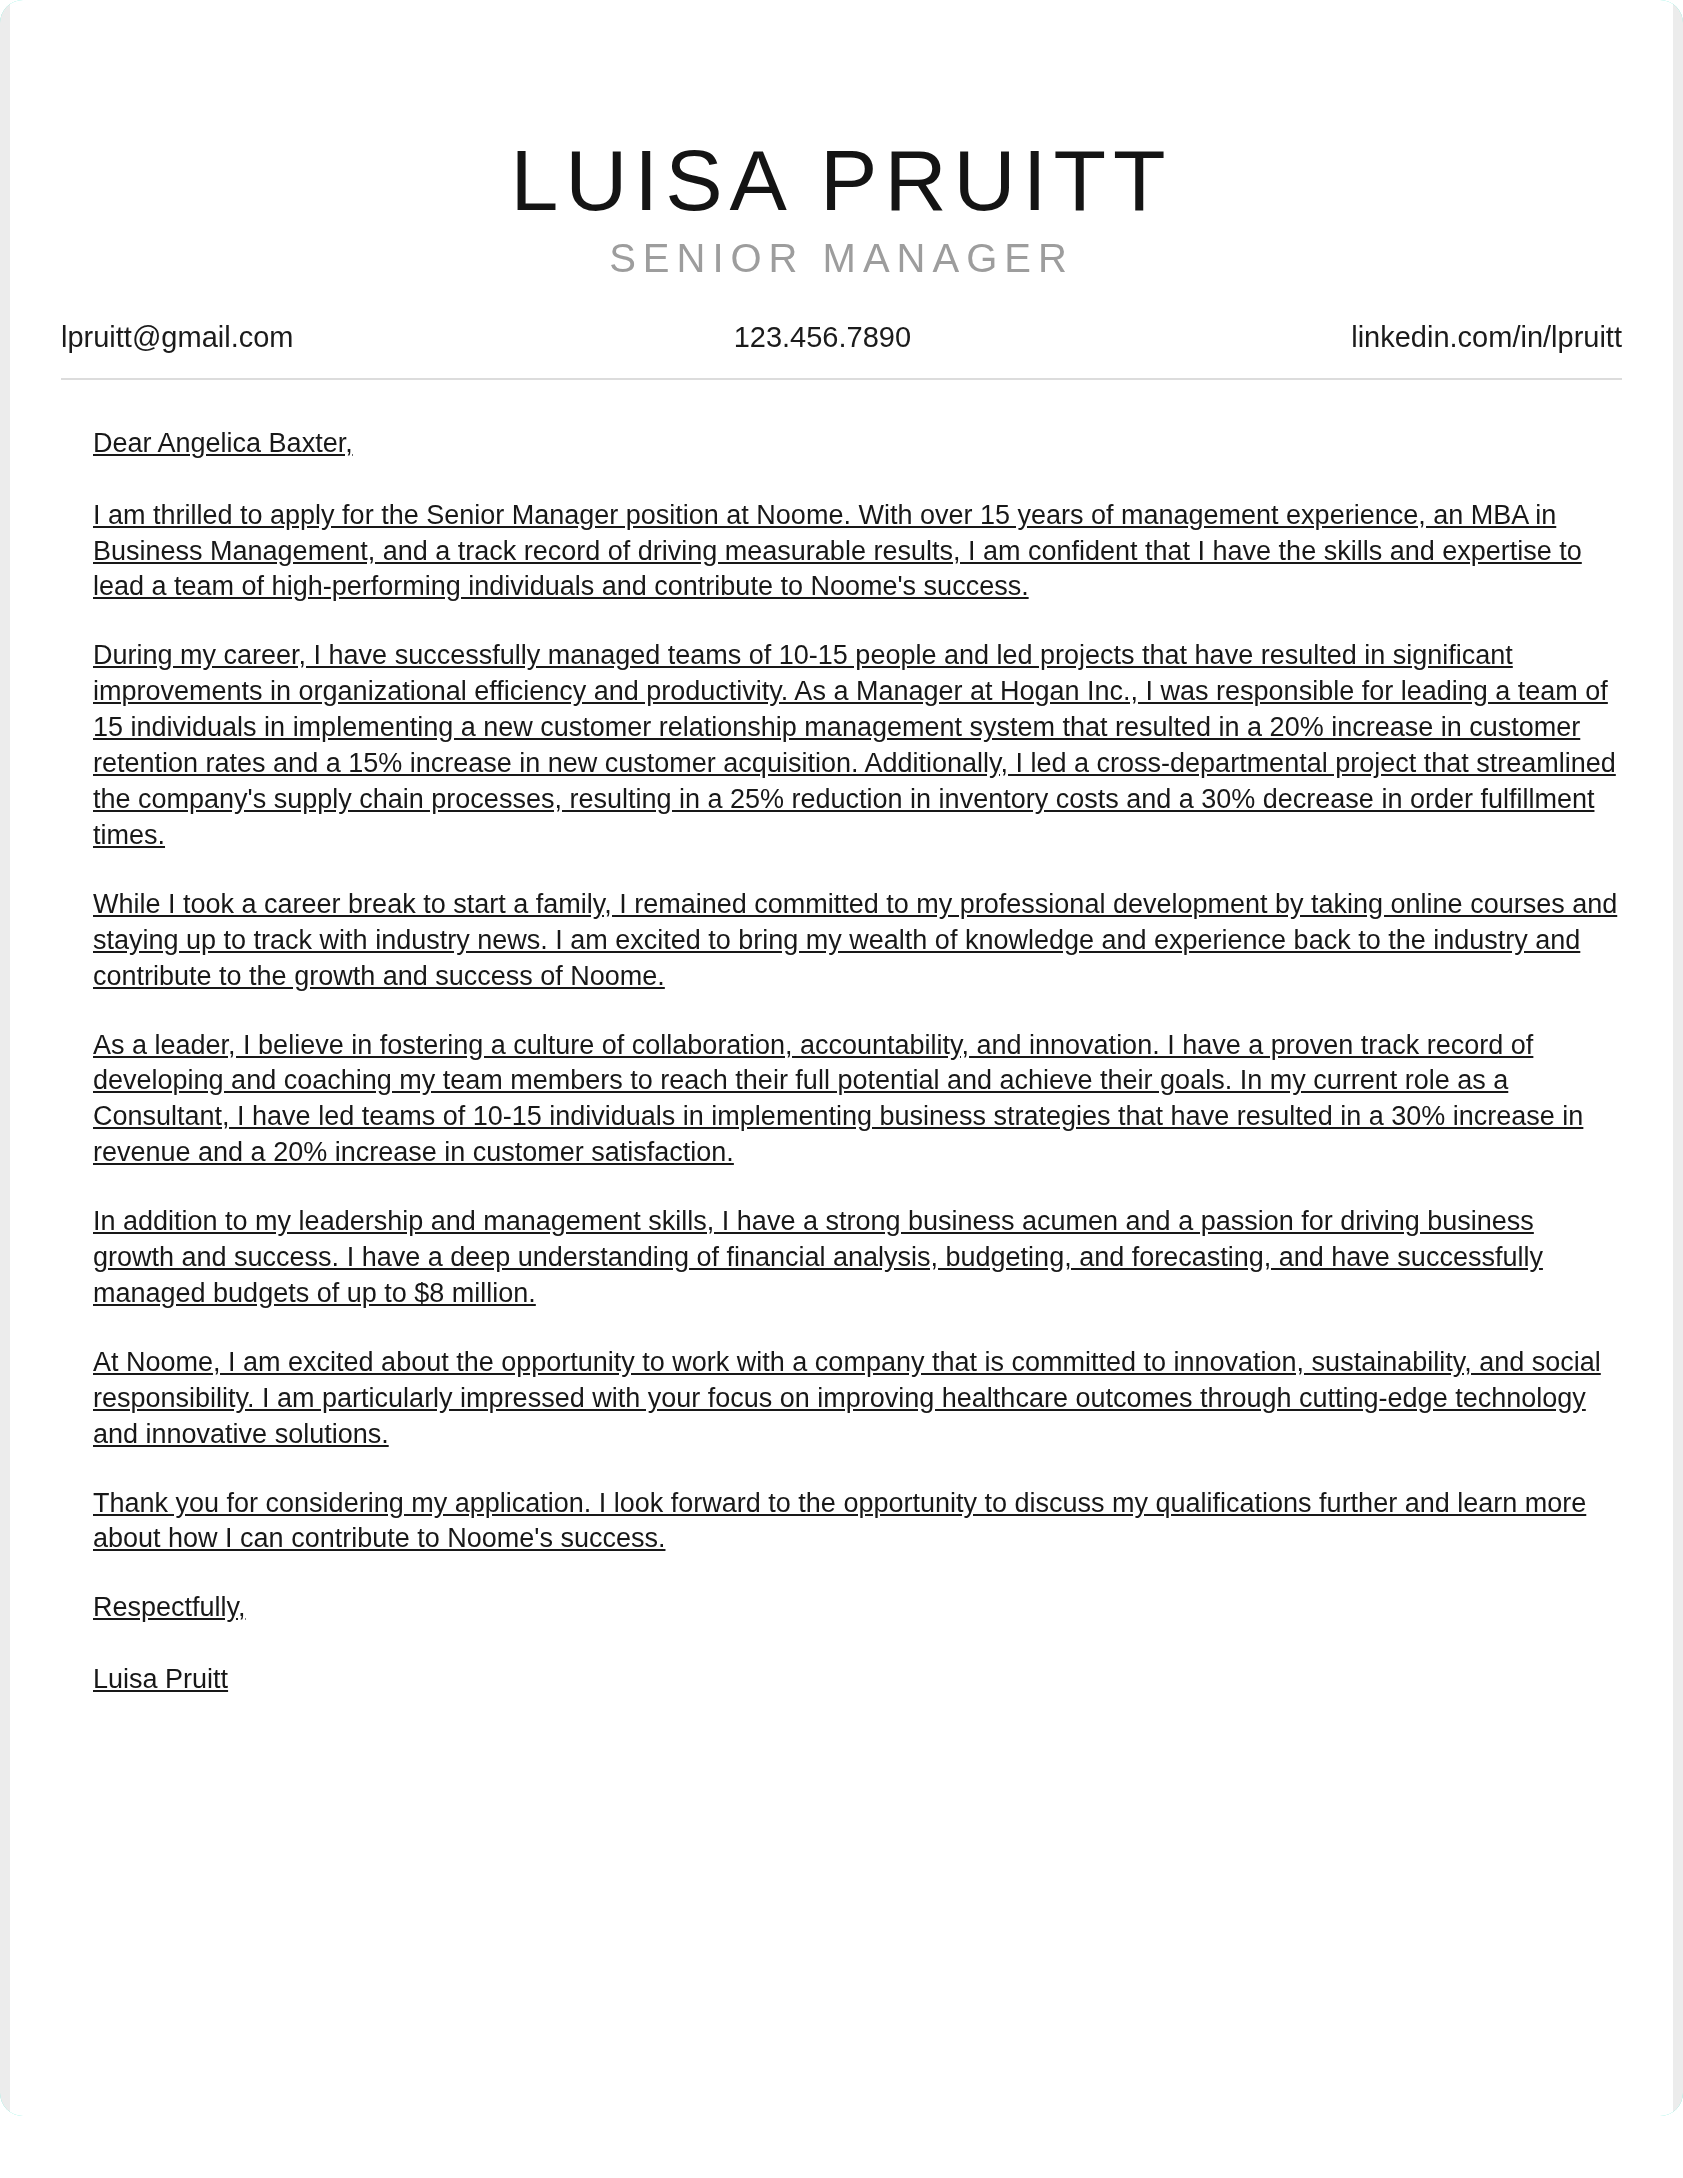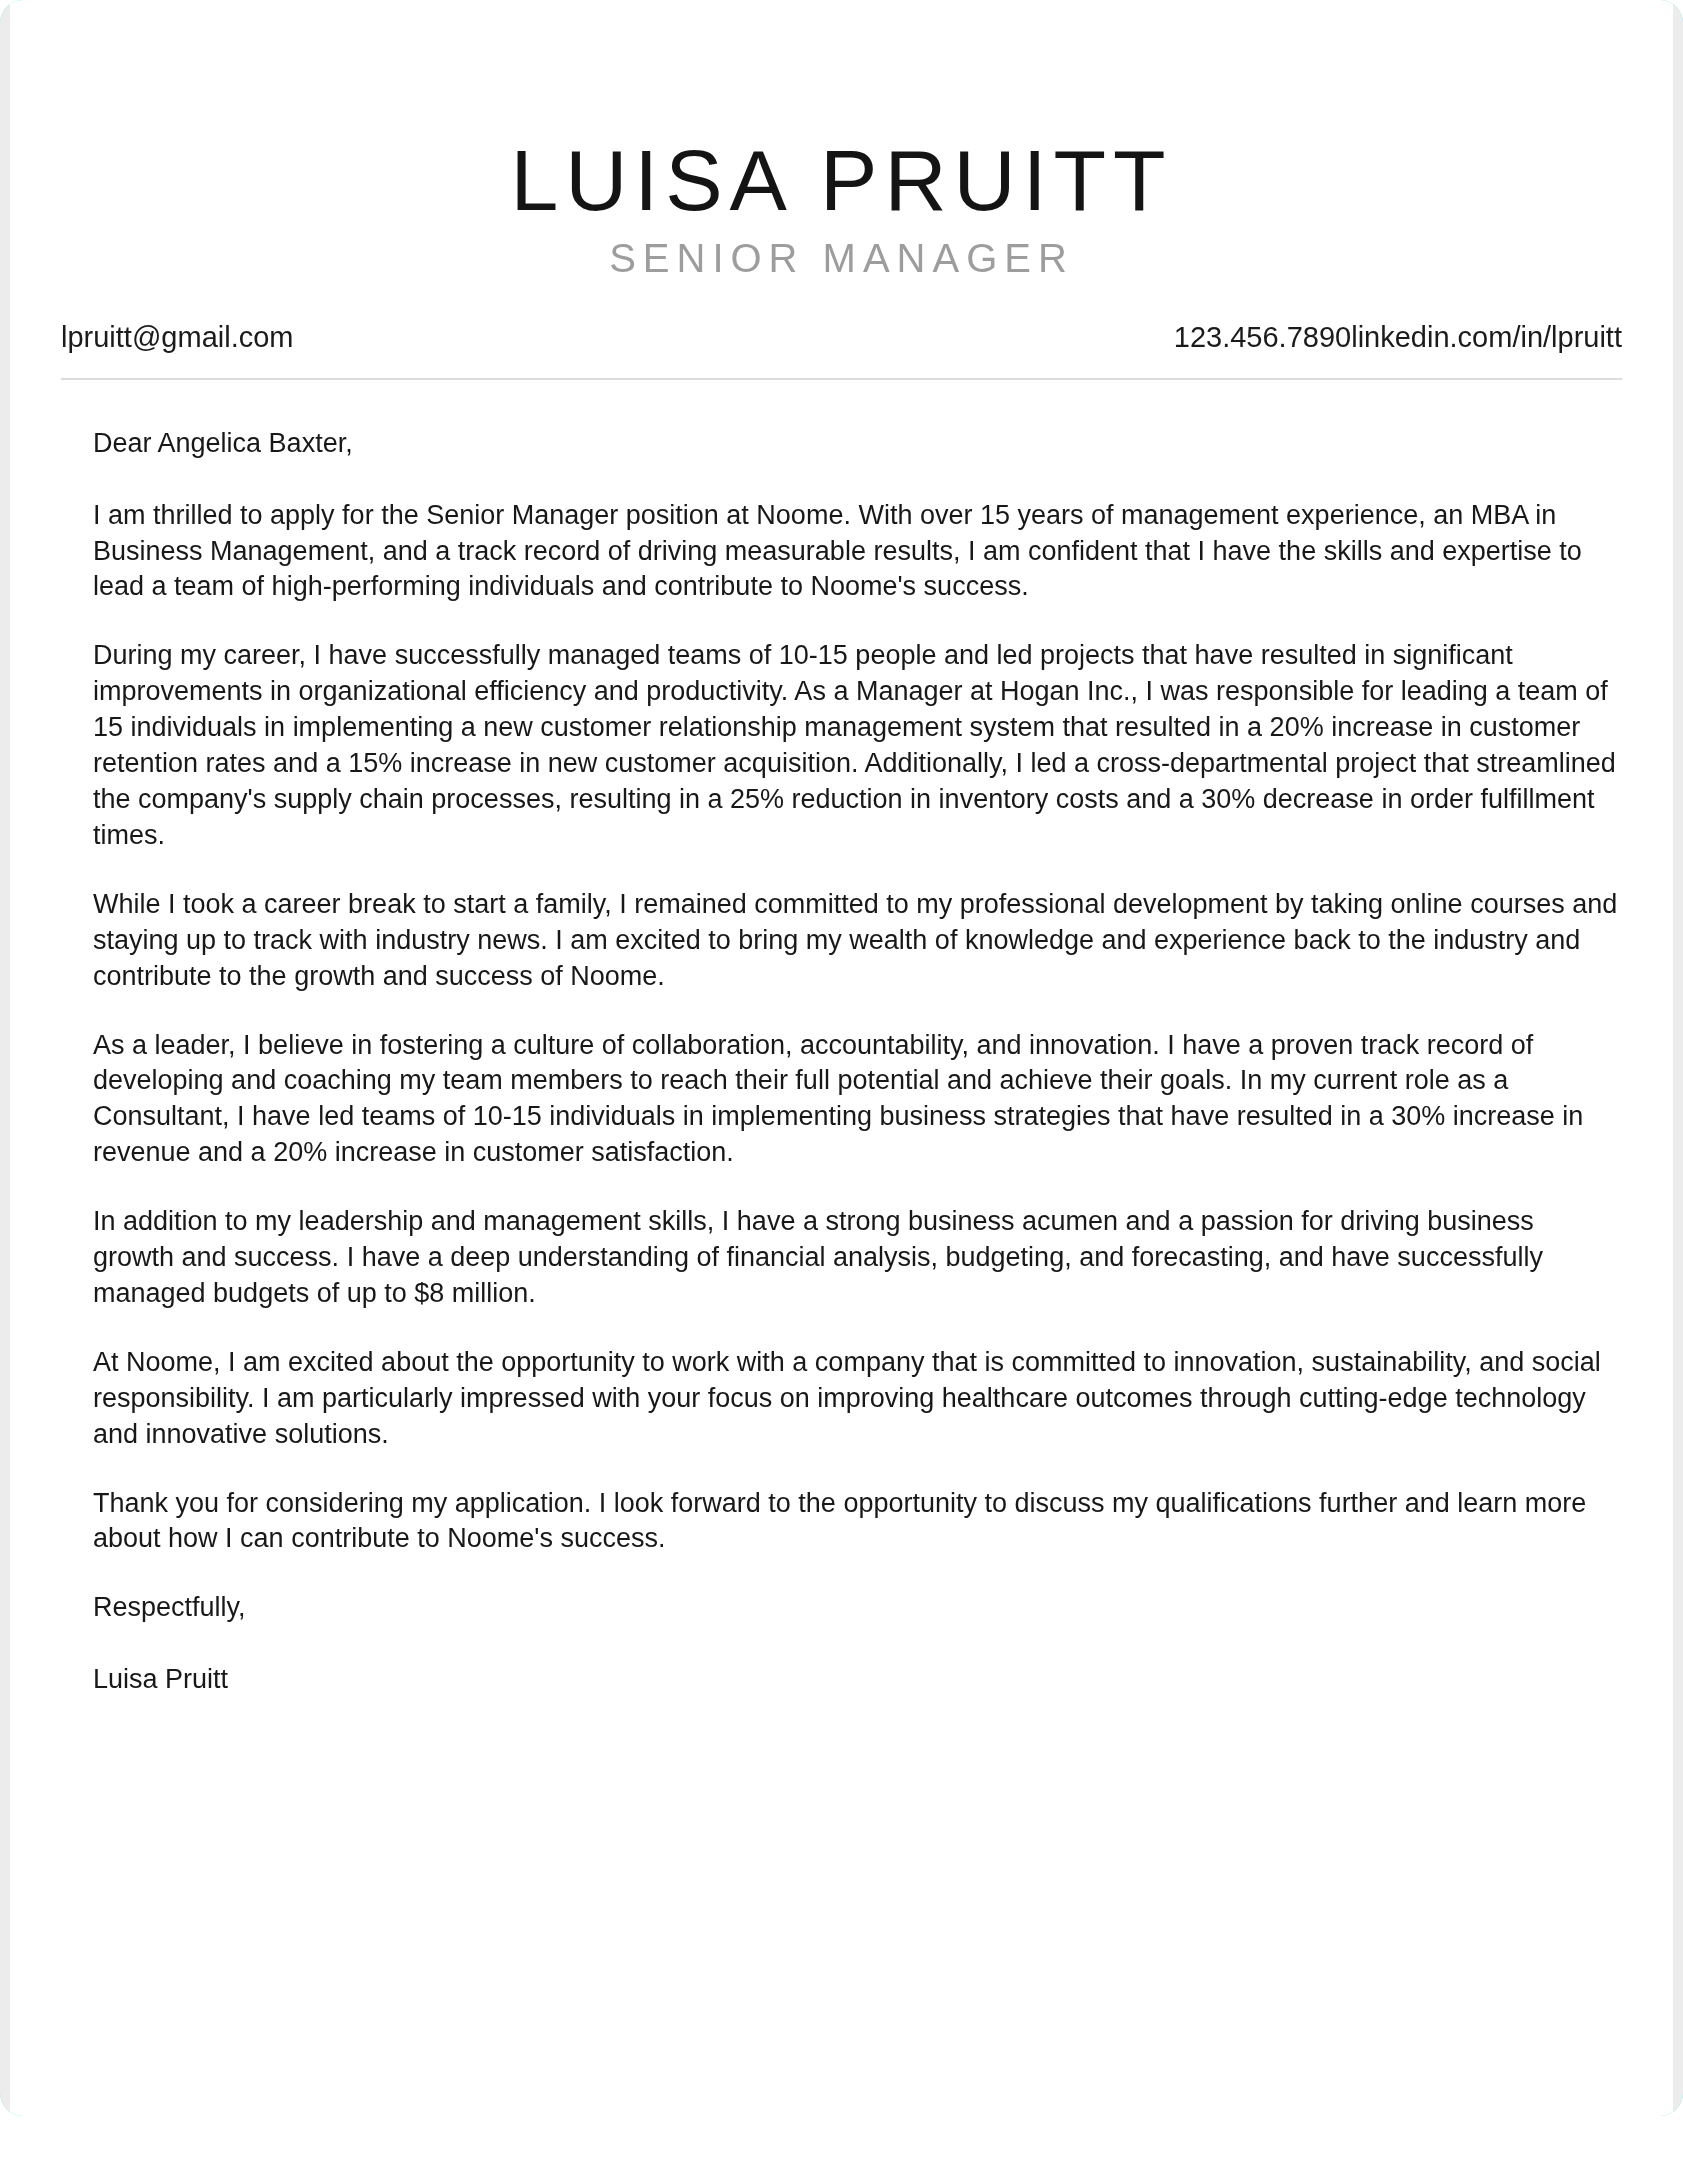--- a/index.html
+++ b/index.html
@@ -75,41 +75,42 @@
   .contact-row {
     display: flex;
     align-items: baseline;
     margin: 42px 51px 0 51px;
     font-size: 29px;
     font-weight: 300;
     color: #1b1b1b;
   }
   .contact-item { white-space: nowrap; }
   .contact-email   { flex: 0 0 auto; text-align: center; }
-  .contact-phone   { flex: 1 1 auto; text-align: right; }
+  .contact-phone   { flex: 1 1 auto; text-align: center; }
   .contact-link    { flex: 0 0 auto; text-align: left; }
 
   .divider {
     margin: 24px 51px 0 51px;
     height: 2px;
     background: #dcdcdc;
   }
 
   
   .letter-body {
     margin: 0 51px 0 83px;
     padding-top: 46px;
     font-size: 27px;
     font-weight: 300;
     color: #181818;
     line-height: 1.33;
   }
 
   .letter-body p {
     margin: 0 0 33px 0;
+    text-decoration: underline;
   }
 
   .salutation { margin-bottom: 36px !important; }
   .closing    { margin-bottom: 36px !important; }
   .signature  { margin-bottom: 0 !important; }
 </style>
 </head>
 <body>
 
 <div class="page">

